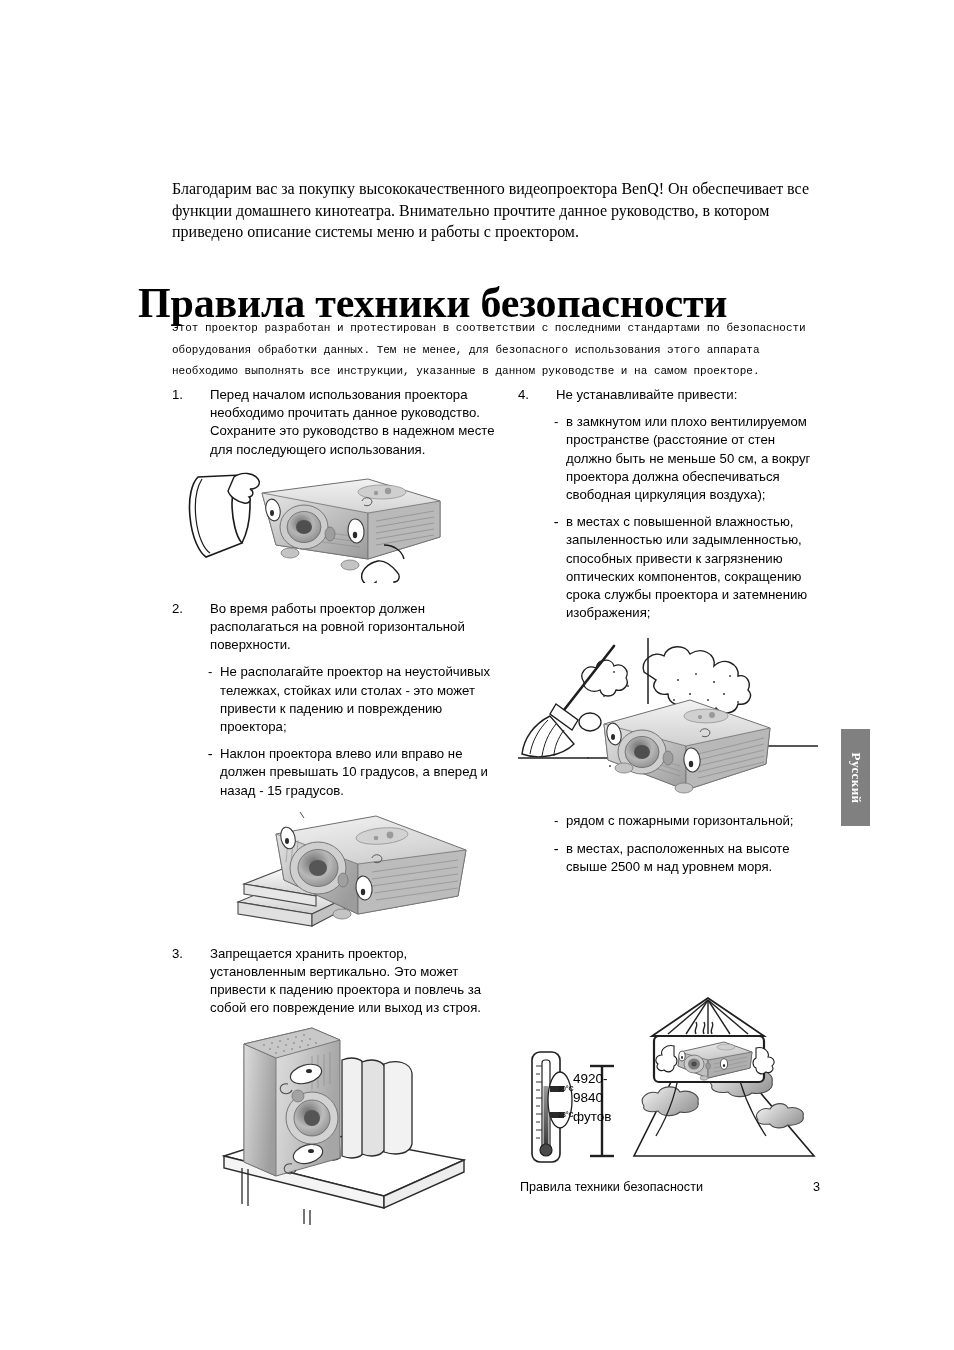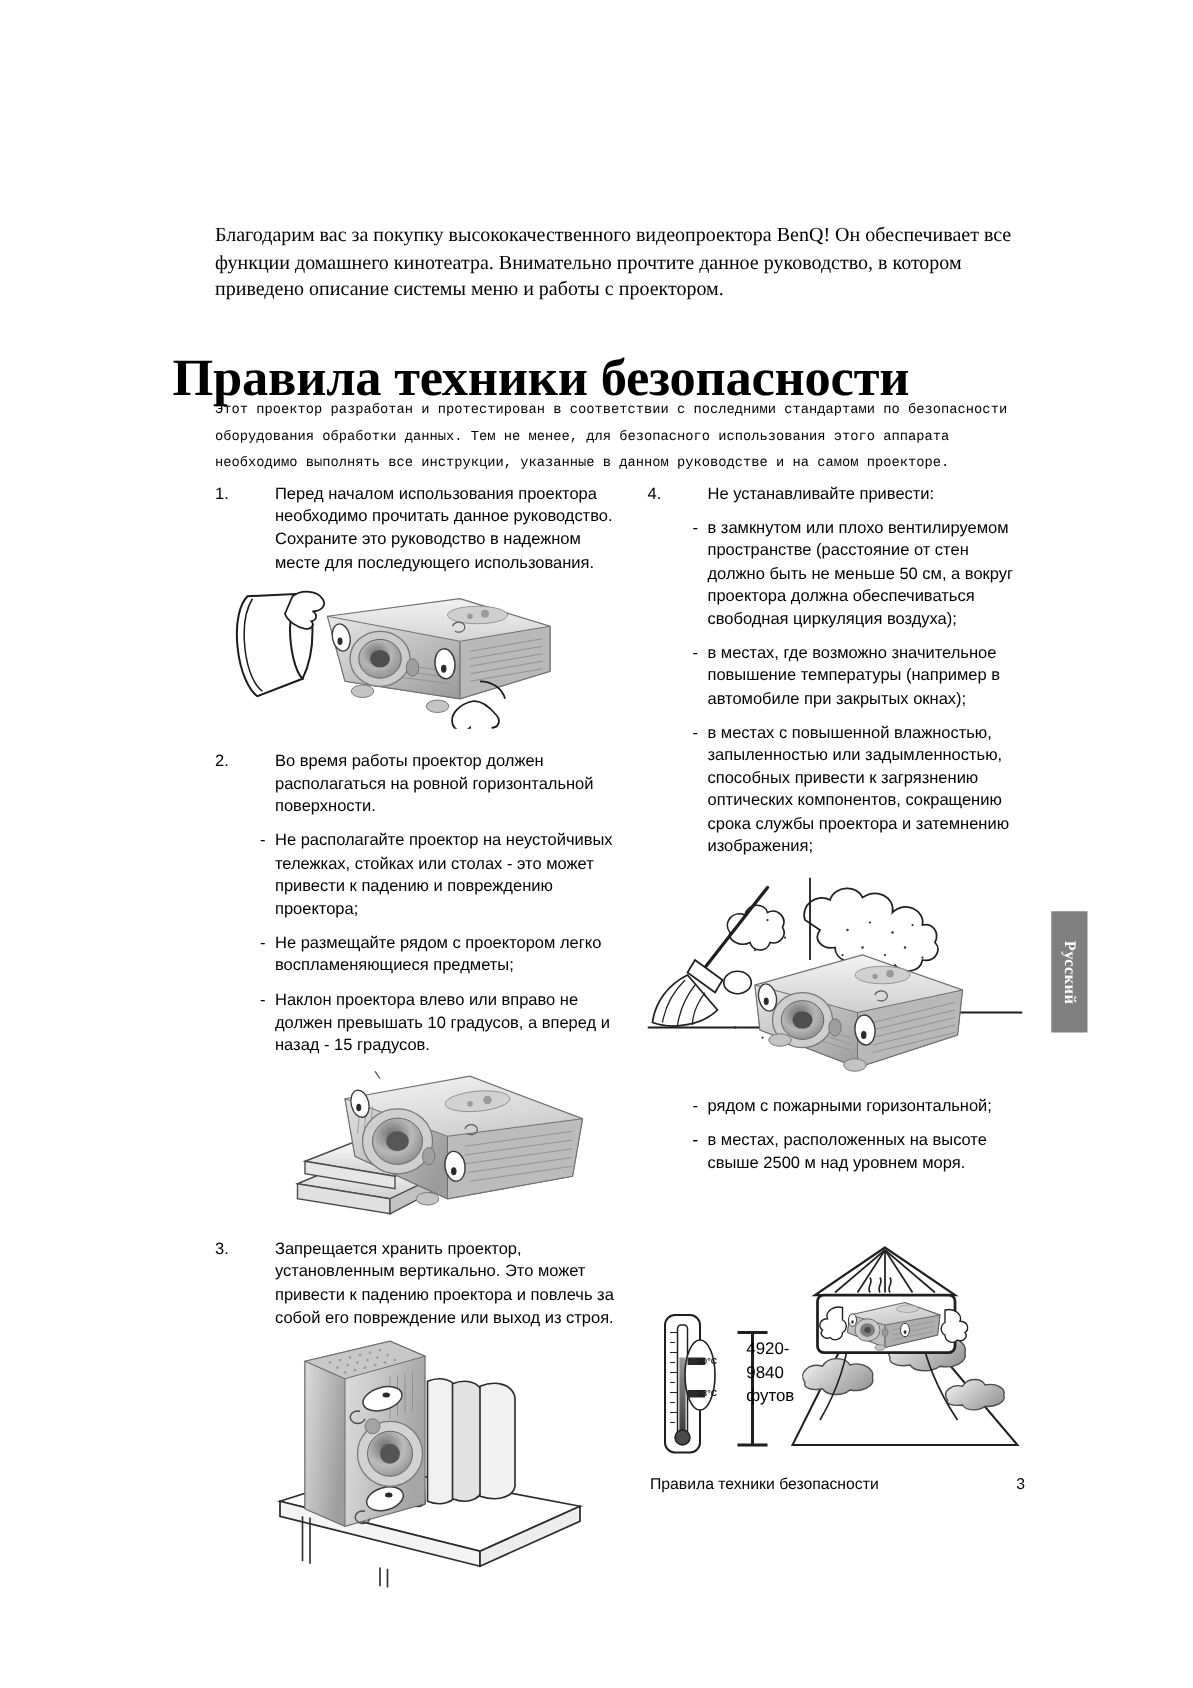--- a/index.html
+++ b/index.html
@@ -76,21 +76,21 @@
     line-height: 18.2px;
   }
   .item .num {
     position: absolute;
     left: 0;
     top: 0;
     width: 24px;
     text-align: left;
   }
   .item .body {
-    margin-left: 48px;
+    margin-left: 38px;
   }
   .sub {
     position: relative;
     margin-left: 48px;
     margin-top: 9px;
     font-size: 13.2px;
     line-height: 18.2px;
   }
   .sub .dash {
     position: absolute;
@@ -139,21 +139,20 @@
 
   
   .alt-caption {
     position: absolute;
     left: 573px;
     top: 1069px;
     width: 48px;
     font-size: 13.5px;
     line-height: 19px;
     text-align: left;
-    padding-left: 24px;
   }
 </style>
 </head>
 <body>
 
 <div class="page">
 
   <div class="intro">Благодарим вас за покупку высококачественного видеопроектора BenQ! Он обеспечивает все функции домашнего кинотеатра. Внимательно прочтите данное руководство, в котором приведено описание системы меню и работы с проектором.</div>
 
   <h1 class="title">Правила техники безопасности</h1>
@@ -239,21 +238,20 @@
       <span class="num">2.</span>
       <span class="body" style="display:block">Во время работы проектор должен располагаться на ровной горизонтальной поверхности.</span>
     </div>
 
     <div class="sub">
       <span class="dash">-</span>
       <span>Не располагайте проектор на неустойчивых тележках, стойках или столах - это может привести к падению и повреждению проектора;</span>
     </div>
     <div class="sub">
       <span class="dash">-</span>
-      <span>Не размещайте рядом с проектором легко воспламеняющиеся предметы;</span>
     </div>
     <div class="sub">
       <span class="dash">-</span>
       <span>Наклон проектора влево или вправо не должен превышать 10 градусов, а вперед и назад - 15 градусов.</span>
     </div>
 
     <div class="fig" style="position:relative; height:120px; margin-top:10px; margin-left:58px;">
       <svg width="255" height="118" viewBox="0 0 255 118">
         <defs>
           <linearGradient id="g2" x1="0" y1="0" x2="0.3" y2="1">
@@ -409,21 +407,20 @@
       <span class="num">4.</span>
       <span class="body" style="display:block">Не устанавливайте привести:</span>
     </div>
 
     <div class="sub">
       <span class="dash">-</span>
       <span>в замкнутом или плохо вентилируемом пространстве (расстояние от стен должно быть не меньше 50 см, а вокруг проектора должна обеспечиваться свободная циркуляция воздуха);</span>
     </div>
     <div class="sub">
       <span class="dash">-</span>
-      <span>в местах, где возможно значительное повышение температуры (например в автомобиле при закрытых окнах);</span>
     </div>
     <div class="sub">
       <span class="dash">-</span>
       <span>в местах с повышенной влажностью, запыленностью или задымленностью, способных привести к загрязнению оптических компонентов, сокращению срока службы проектора и затемнению изображения;</span>
     </div>
 
     <div class="fig" style="position:relative; height:165px; margin-top:16px;">
       <svg width="300" height="162" viewBox="0 0 300 162">
         <defs>
           <linearGradient id="g4" x1="0" y1="0" x2="0" y2="1">

